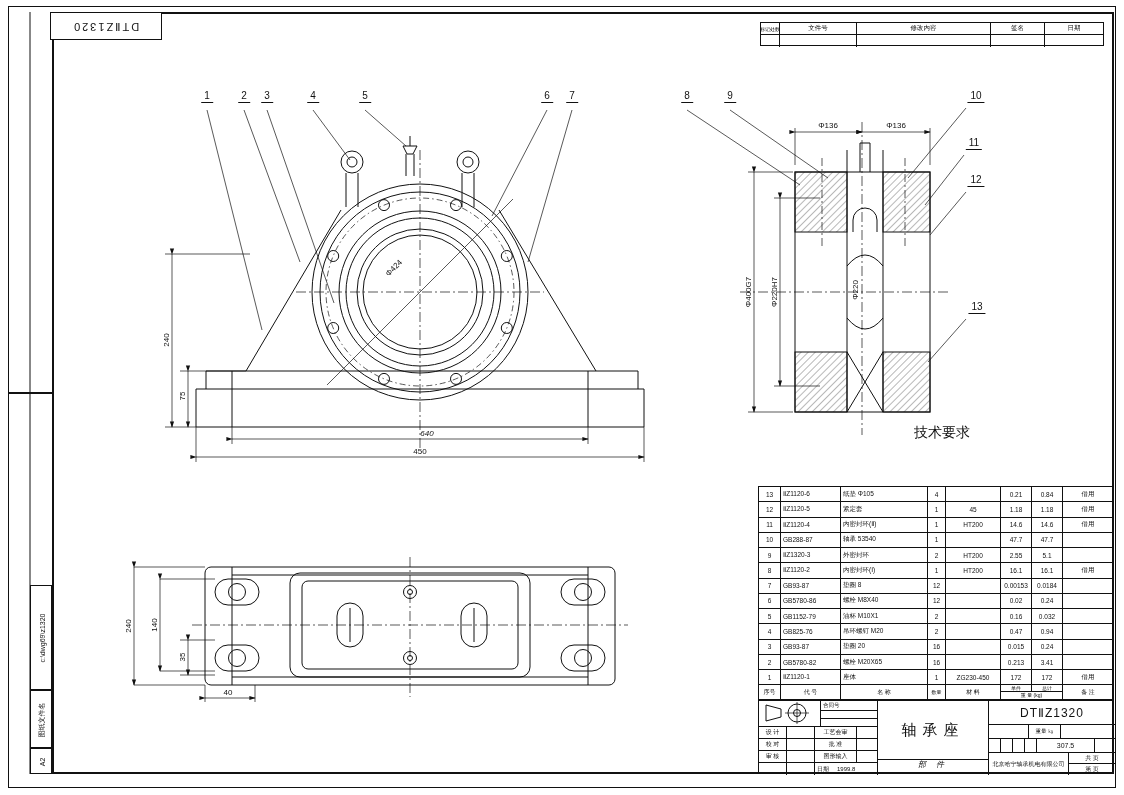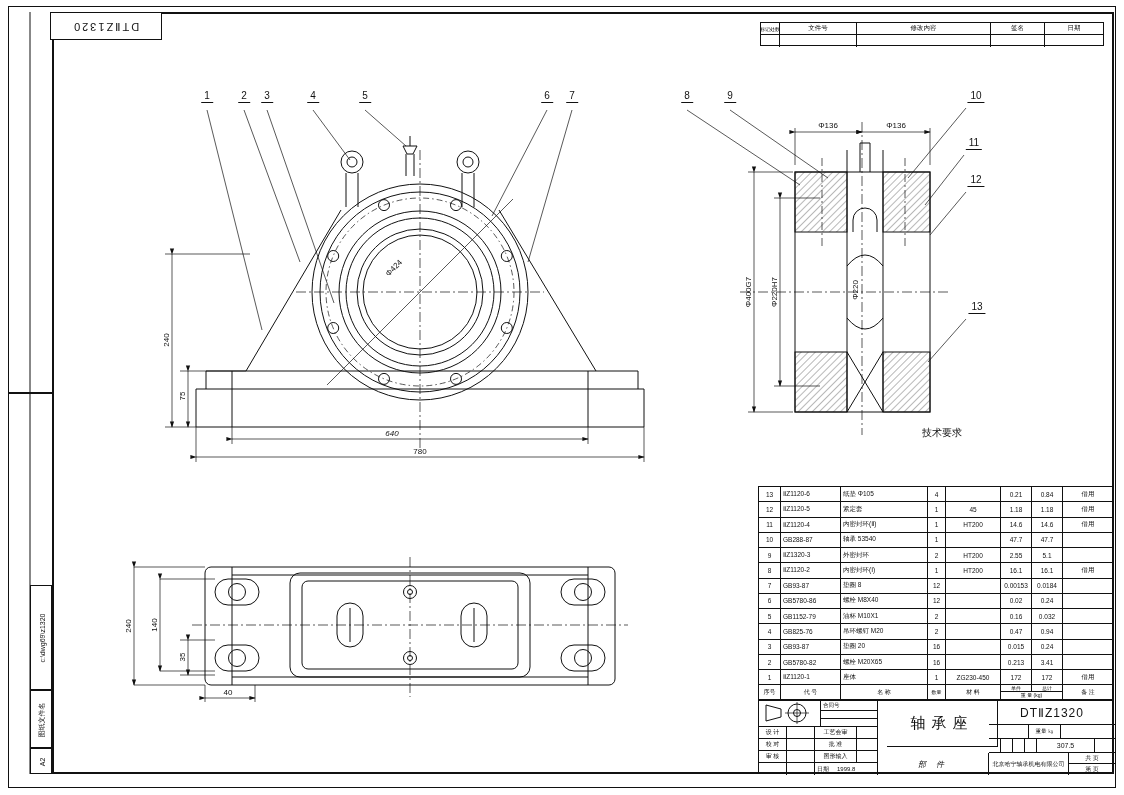--- a/index.html
+++ b/index.html
@@ -242,33 +242,33 @@
   <span class="bal" style="left:572px;top:91px;">7</span>
   <span class="bal" style="left:687px;top:91px;">8</span>
   <span class="bal" style="left:730px;top:91px;">9</span>
   <span class="bal" style="left:976px;top:91px;">10</span>
   <span class="bal" style="left:974px;top:138px;">11</span>
   <span class="bal" style="left:976px;top:175px;">12</span>
   <span class="bal" style="left:977px;top:302px;">13</span>
 
   <span class="t r90" style="left:166px;top:340px;">240</span>
   <span class="t r90" style="left:182px;top:396px;">75</span>
-  <span class="t" style="left:392px;top:433px;font-style:italic;">640</span>
-  <span class="t" style="left:420px;top:451px;">780</span>
+  <span class="t" style="left:427px;top:433px;font-style:italic;">640</span>
+  <span class="t" style="left:420px;top:451px;">450</span>
   <span class="t r45" style="left:394px;top:268px;">Φ424</span>
   <span class="t" style="left:828px;top:125px;">Φ136</span>
   <span class="t" style="left:896px;top:125px;">Φ136</span>
   <span class="t r90" style="left:748px;top:292px;">Φ400G7</span>
   <span class="t r90" style="left:774px;top:292px;">Φ220H7</span>
   <span class="t r90" style="left:855px;top:290px;">Φ220</span>
   <span class="t r90" style="left:128px;top:626px;">240</span>
   <span class="t r90" style="left:154px;top:625px;">140</span>
   <span class="t r90" style="left:182px;top:657px;">35</span>
   <span class="t" style="left:228px;top:692px;">40</span>
-  <span class="t" style="left:942px;top:433px;font-size:10px;">技术要求</span>
+  <span class="t" style="left:942px;top:433px;font-size:14px;">技术要求</span>
 
   <div id="bom">
     <div>
         <div class="bom-row">
           <div class="bc seq">13</div>
           <div class="bc code">ⅡZ1120-6</div>
           <div class="bc name">纸垫  Φ105</div>
           <div class="bc qty">4</div>
           <div class="bc material"></div>
           <div class="bc unit">0.21</div>
@@ -447,21 +447,21 @@
         <span>图形输入</span>
       </div>
     <div class="cell br" style="left:98px;top:50px;width:21px;height:12px;border-bottom:1px solid #111;"></div>
     <div class="cell br" style="left:0;top:62px;width:28px;height:12px;"></div>
     <div class="cell br" style="left:28px;top:62px;width:28px;height:12px;"></div>
     <div class="cell br" style="left:56px;top:62px;width:63px;height:12px;justify-content:flex-start;">
       <span style="padding-left:2px;">日期</span>
       <span style="padding-left:8px;">1999.8</span>
     </div>
 
-    <div class="cell br bb" style="left:128px;top:0;width:111px;height:46px;">
+    <div class="cell br bb" style="left:119px;top:0;width:111px;height:59px;">
       <span style="font-size:15px;letter-spacing:6px;">轴承座</span>
     </div>
     <div class="cell br" style="left:119px;top:52px;width:111px;height:22px;font-style:italic;">
       <span style="font-size:8px;letter-spacing:4px;">部 件</span>
     </div>
 
     <div class="cell bb" style="left:230px;top:0;width:126px;height:24px;">
       <span style="font-size:12px;letter-spacing:1px;">DTⅡZ1320</span>
     </div>
     <div class="cell br bb" style="left:230px;top:24px;width:40px;height:14px;"></div>

